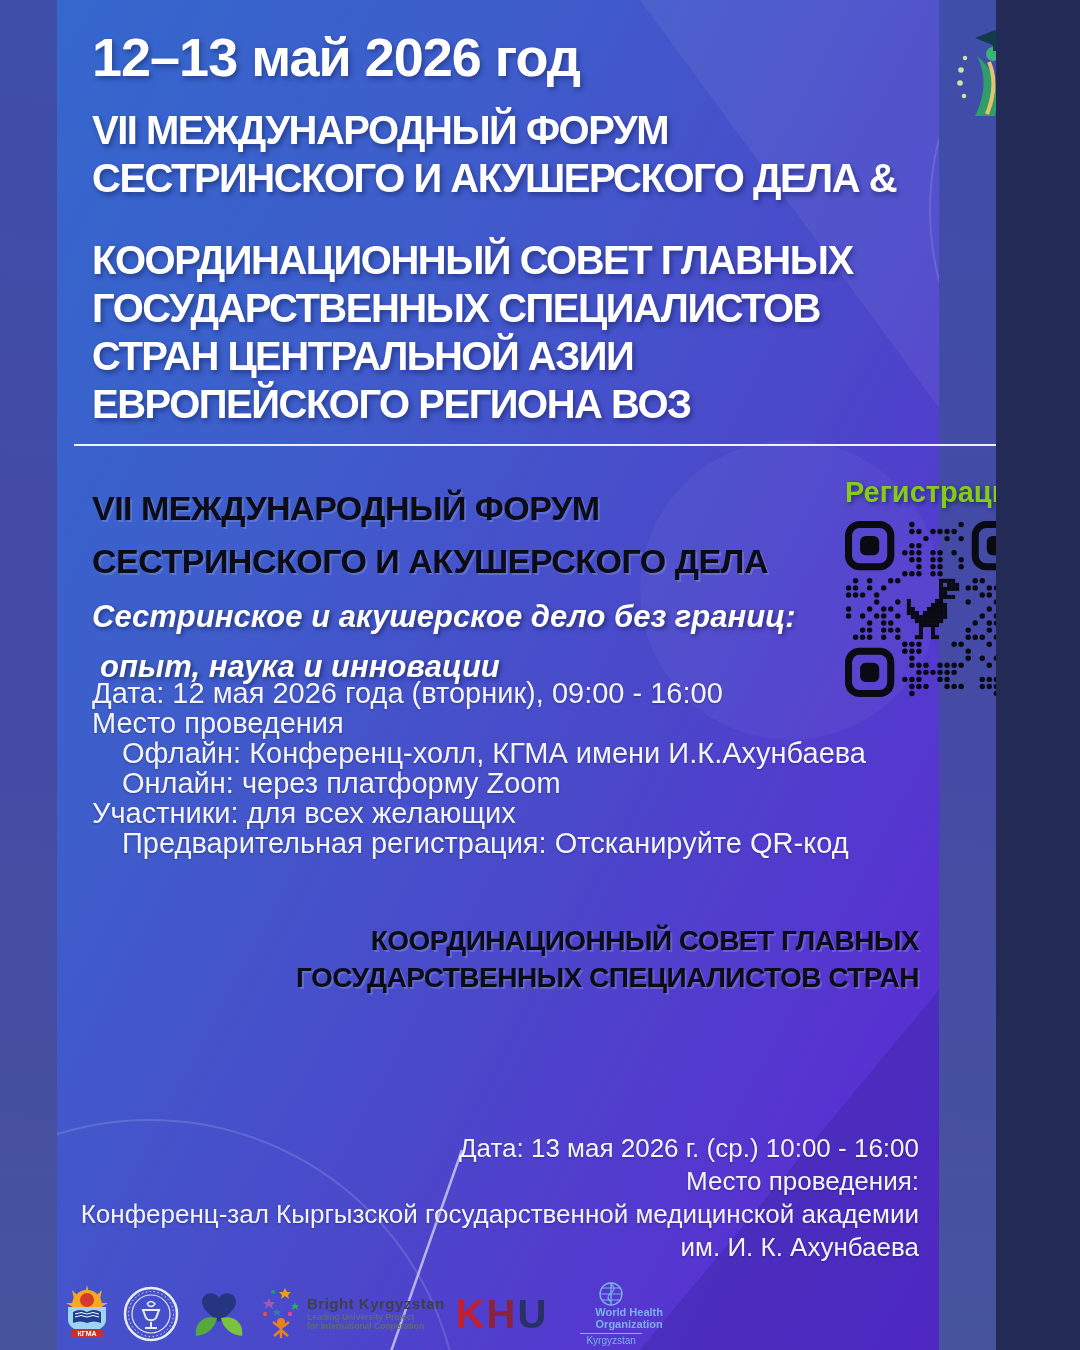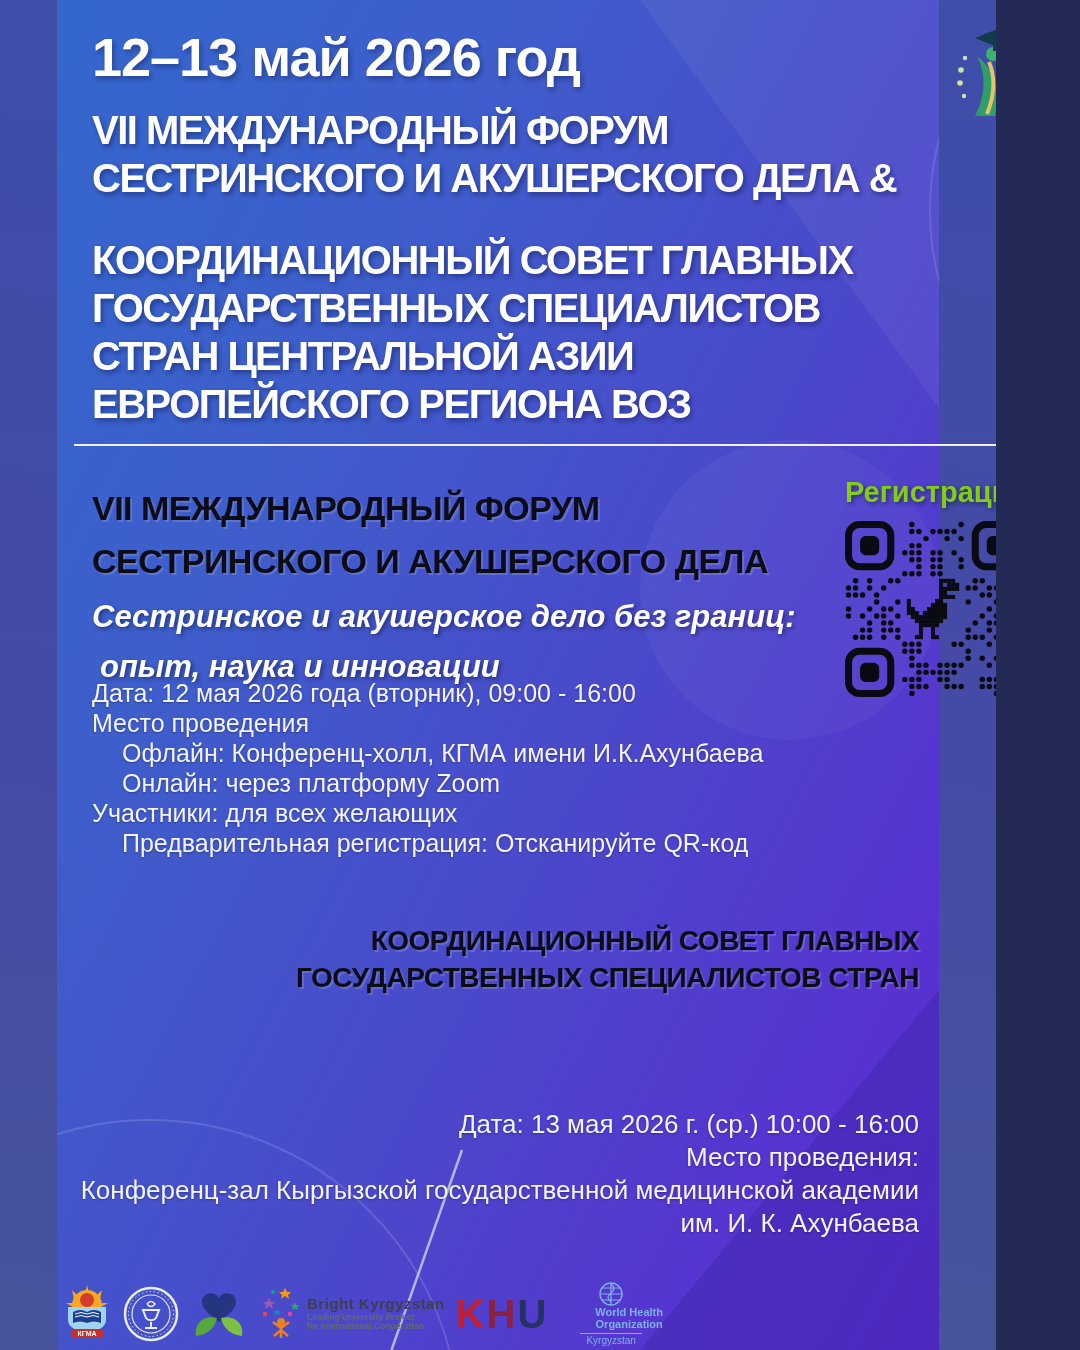--- a/index.html
+++ b/index.html
@@ -25,31 +25,31 @@
   .forum-title{left:92px;top:482px;color:#0c0c16;font-weight:800;font-size:34px;line-height:53px;
                letter-spacing:-0.5px;text-shadow:2px 2px 0 rgba(150,160,220,.35);}
   .tagline{left:92px;top:592px;color:#fff;font-weight:700;font-style:italic;font-size:31px;line-height:50px;
            text-shadow:2px 2px 4px rgba(10,15,50,.5);}
   .tagline .t2{padding-left:8px;}
 
   .registration-label{left:845px;top:476px;width:176px;text-align:center;color:#84cc16;font-weight:800;
                       font-size:29px;text-shadow:2px 2px 4px rgba(10,15,50,.5);}
   .qr-box{left:845px;top:521px;width:176px;height:176px;}
 
-  .details{left:92px;top:678px;color:#f4f4fc;font-size:25px;line-height:30px;font-weight:400;
+  .details{left:92px;top:678px;color:#f4f4fc;font-size:29px;line-height:30px;font-weight:400;
            text-shadow:0 1px 2px rgba(10,15,50,.35);}
   .details .ind1{padding-left:30px;}
   .details .ind2{padding-left:10px;}
 
   .council2{right:77px;top:922px;text-align:right;color:#0c0c16;font-weight:800;font-size:28px;line-height:37px;
             letter-spacing:-0.5px;text-shadow:2px 2px 0 rgba(150,160,220,.35);}
   .strategy{right:77px;top:1040px;text-align:right;color:#fff;font-weight:700;font-style:italic;
             font-size:29px;line-height:42px;text-shadow:2px 2px 4px rgba(10,15,50,.5);}
   .strategy div{white-space:pre;}
-  .venue{right:77px;top:1108px;text-align:right;color:#f4f4fc;font-size:26px;line-height:33px;
+  .venue{right:77px;top:1132px;text-align:right;color:#f4f4fc;font-size:26px;line-height:33px;
          text-shadow:0 1px 2px rgba(10,15,50,.35);}
 
   .logos{left:62px;top:1282px;height:64px;display:flex;align-items:center;gap:11px;}
   .logo{display:flex;align-items:center;justify-content:center;}
   .bright-wrap{display:flex;align-items:center;gap:4px;}
   .bright-text{display:flex;flex-direction:column;line-height:1.12;}
   .bright-title{font-size:15px;font-weight:800;color:#3f3f4a;letter-spacing:.5px;}
   .bright-sub{font-size:8.5px;color:#5f6b72;font-weight:600;}
   .khu{font-size:40px;font-weight:800;letter-spacing:2px;line-height:1;}
   .khu .k{color:#c41f2f;} .khu .h{color:#8b2240;} .khu .u{color:#273163;}

